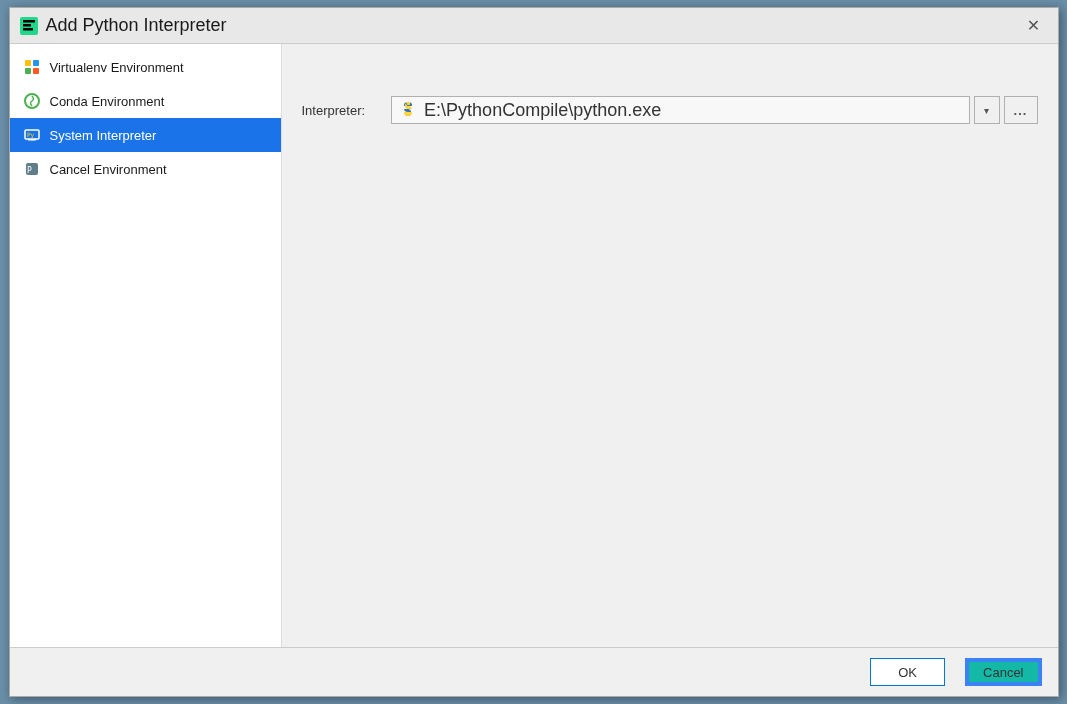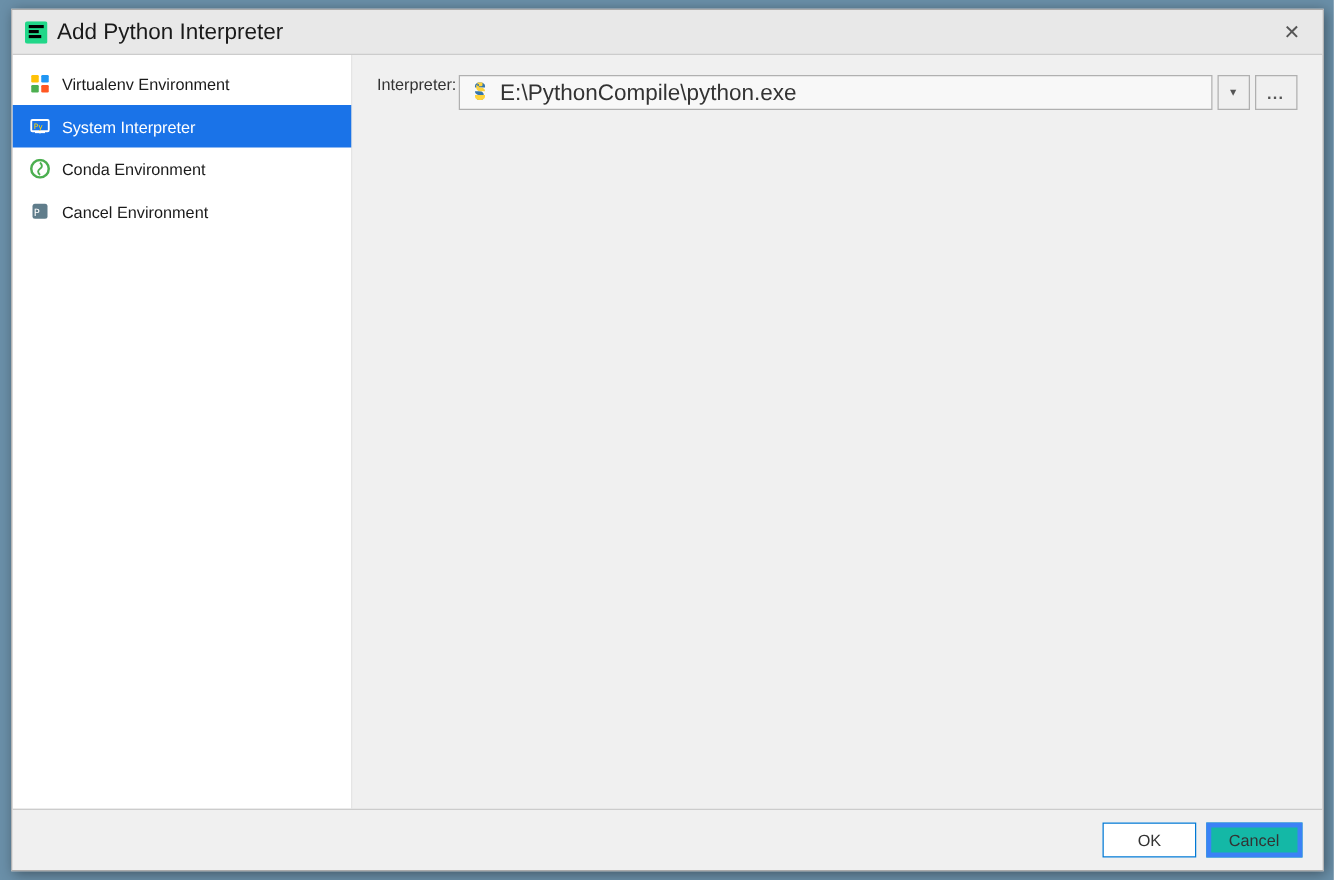--- a/index.html
+++ b/index.html
@@ -92,21 +92,23 @@
     }
     .main-content {
       flex: 1;
       background: #f0f0f0;
       padding: 16px 20px;
       display: flex;
       flex-direction: column;
     }
     .interpreter-row {
       display: flex;
-      gap: 2px;
+      align-items: center;
+      gap: 26px;
+      margin-top: 36px;
     }
     .interpreter-label {
       font-size: 13px;
       color: #333;
       white-space: nowrap;
     }
     .interpreter-select-wrapper {
       flex: 1;
       display: flex;
       gap: 4px;
@@ -160,21 +162,21 @@
       font-weight: bold;
       letter-spacing: 1px;
     }
     .dialog-footer {
       display: flex;
       justify-content: flex-end;
       align-items: center;
       padding: 10px 16px;
       border-top: 1px solid #ccc;
       background: #f0f0f0;
-      gap: 8px;
+      gap: 20px;
       flex-shrink: 0;
     }
     .footer-btn {
       min-width: 75px;
       height: 28px;
       border: 4px solid #3b82f6;
       background: #14b8a6;
       font-size: 13px;
       cursor: pointer;
       padding: 0 14px;
@@ -216,40 +218,40 @@
           <svg width="16" height="16" viewBox="0 0 16 16">
             <rect x="1" y="1" width="6" height="6" fill="#FFC107" rx="1"></rect>
             <rect x="9" y="1" width="6" height="6" fill="#2196F3" rx="1"></rect>
             <rect x="1" y="9" width="6" height="6" fill="#4CAF50" rx="1"></rect>
             <rect x="9" y="9" width="6" height="6" fill="#FF5722" rx="1"></rect>
           </svg>
         </div>
         <span class="sidebar-item-label">Virtualenv Environment</span>
       </div>
 
+      <div class="sidebar-item">
+        <div class="sidebar-item-icon">
+          <svg width="16" height="16" viewBox="0 0 16 16">
+            <circle cx="8" cy="8" r="7" fill="none" stroke="#4CAF50" stroke-width="2"></circle>
+            <path d="M8 3 Q11 6 8 8 Q5 10 8 13" fill="none" stroke="#4CAF50" stroke-width="1.5"></path>
+          </svg>
+        </div>
+        <span class="sidebar-item-label">Conda Environment</span>
+      </div>
+
       <div class="sidebar-item active">
         <div class="sidebar-item-icon">
           <svg width="16" height="16" viewBox="0 0 16 16">
             <rect x="1" y="3" width="14" height="9" rx="1" fill="none" stroke="white" stroke-width="1.5"></rect>
             <rect x="4" y="12" width="8" height="1.5" fill="white"></rect>
             <line x1="8" y1="12" x2="8" y2="13.5" stroke="white" stroke-width="1.5"></line>
             <text x="3" y="10" font-size="6" fill="#FFD700" font-family="monospace">Py</text>
           </svg>
         </div>
         <span class="sidebar-item-label">System Interpreter</span>
-      </div>
-
-      <div class="sidebar-item">
-        <div class="sidebar-item-icon">
-          <svg width="16" height="16" viewBox="0 0 16 16">
-            <circle cx="8" cy="8" r="7" fill="none" stroke="#4CAF50" stroke-width="2"></circle>
-            <path d="M8 3 Q11 6 8 8 Q5 10 8 13" fill="none" stroke="#4CAF50" stroke-width="1.5"></path>
-          </svg>
-        </div>
-        <span class="sidebar-item-label">Conda Environment</span>
       </div>
 
       <div class="sidebar-item">
         <div class="sidebar-item-icon">
           <svg width="16" height="16" viewBox="0 0 16 16">
             <rect x="2" y="2" width="12" height="12" rx="2" fill="#607D8B"></rect>
             <text x="3" y="12" font-size="8" fill="white" font-family="monospace">P</text>
           </svg>
         </div>
         <span class="sidebar-item-label">Cancel Environment</span>

